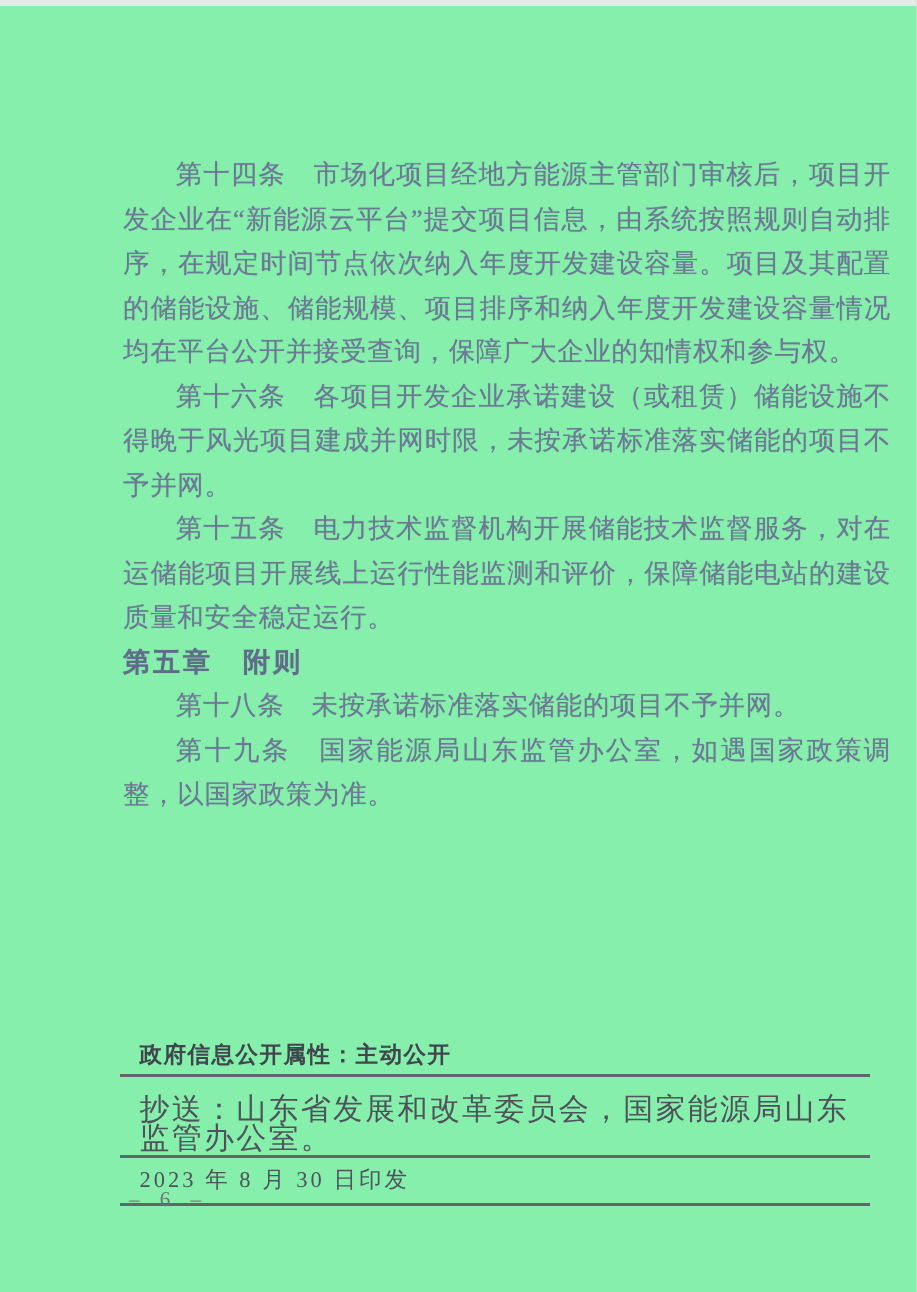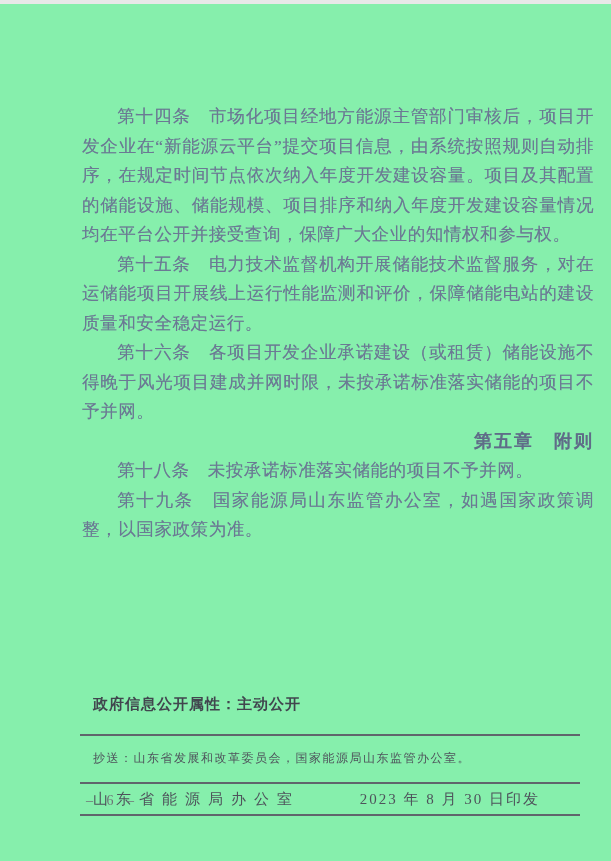--- a/index.html
+++ b/index.html
@@ -26,21 +26,21 @@
     text-shadow: 0 0 0.6px rgba(107, 121, 148, 0.55);
   }
   .doc-body p.para {
     margin: 0;
     text-indent: 2em;
   }
   .chapter-heading {
     margin: 0;
     font-size: 18px;
     font-weight: bold;
-    text-align: right;
+    text-align: left;
     text-indent: 0;
     letter-spacing: 2px;
     color: #5f6d88;
     line-height: 29.5px;
   }
   
   .doc-footer {
     position: absolute;
     left: 80px;
     top: 690px;
@@ -52,27 +52,27 @@
     background: #60656c;
     border: none;
     margin: 0;
   }
   .disclosure {
     font-family: "Liberation Sans", sans-serif;
     font-weight: bold;
     font-size: 15px;
     color: #41464e;
     line-height: 20px;
-    padding: 0 0 20px 13px;
+    padding: 0 0 2px 13px;
     letter-spacing: 1px;
   }
   .cc-line {
-    font-size: 12px;
+    font-size: 20px;
     line-height: 19px;
-    padding: 13px 0 14px 13px;
+    padding: 13px 0 1px 13px;
     letter-spacing: 1.5px;
   }
   .issuer-row {
     display: flex;
     justify-content: space-between;
     align-items: baseline;
     font-size: 15px;
     line-height: 16px;
     padding: 7px 40px 7px 13px;
   }
@@ -88,34 +88,33 @@
     letter-spacing: 5px;
   }
 </style>
 </head>
 <body>
 
 <div class="page">
 
   <section class="doc-body">
     <p class="para">第十四条　市场化项目经地方能源主管部门审核后，项目开发企业在“新能源云平台”提交项目信息，由系统按照规则自动排序，在规定时间节点依次纳入年度开发建设容量。项目及其配置的储能设施、储能规模、项目排序和纳入年度开发建设容量情况均在平台公开并接受查询，保障广大企业的知情权和参与权。</p>
+    <p class="para">第十六条　各项目开发企业承诺建设（或租赁）储能设施不得晚于风光项目建成并网时限，未按承诺标准落实储能的项目不予并网。</p>
     <p class="para">第十五条　电力技术监督机构开展储能技术监督服务，对在运储能项目开展线上运行性能监测和评价，保障储能电站的建设质量和安全稳定运行。</p>
-    <p class="para">第十六条　各项目开发企业承诺建设（或租赁）储能设施不得晚于风光项目建成并网时限，未按承诺标准落实储能的项目不予并网。</p>
     <h3 class="chapter-heading">第五章　附则</h3>
     <p class="para">第十八条　未按承诺标准落实储能的项目不予并网。</p>
     <p class="para">第十九条　国家能源局山东监管办公室，如遇国家政策调整，以国家政策为准。</p>
   </section>
 
   <footer class="doc-footer">
     <div class="disclosure">政府信息公开属性：主动公开</div>
     <div class="rule"></div>
     <div class="cc-line">抄送：山东省发展和改革委员会，国家能源局山东监管办公室。</div>
     <div class="rule"></div>
     <div class="issuer-row">
-      <span class="issuer-office">山东省能源局办公室</span>
       <span class="print-date">2023 年 8 月 30 日印发</span>
     </div>
     <div class="rule"></div>
   </footer>
 
   <div class="page-number">– 6 –</div>
 
 </div>
 
 </body></html>

